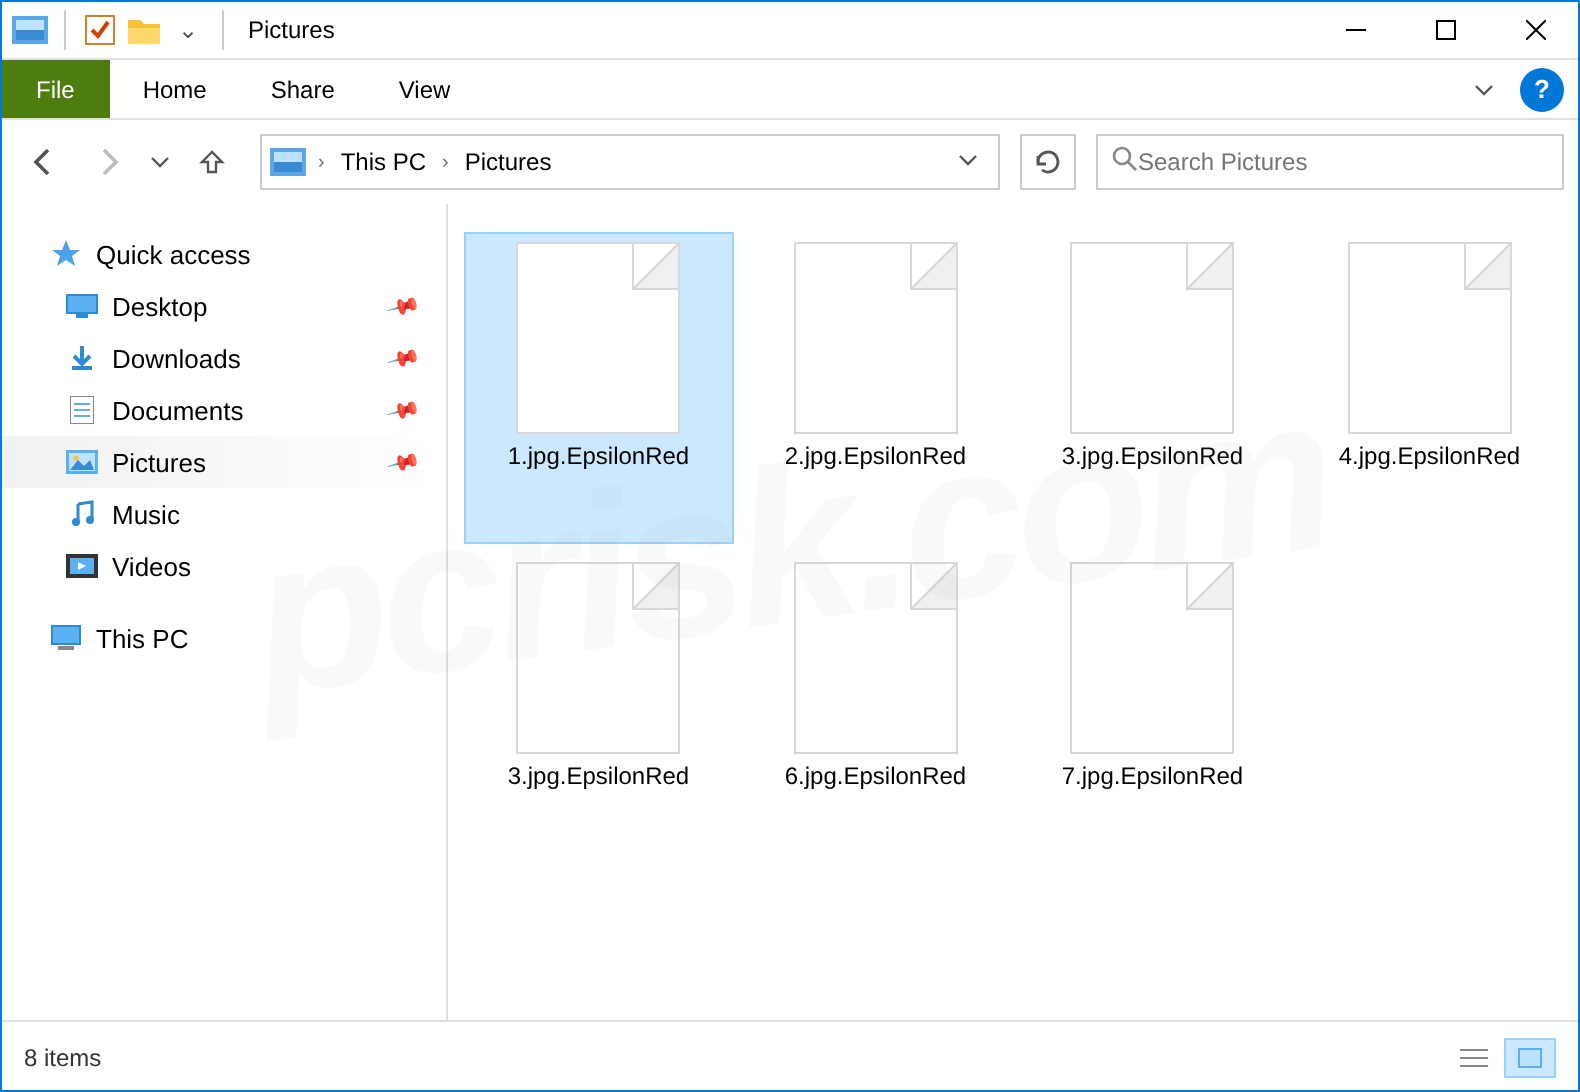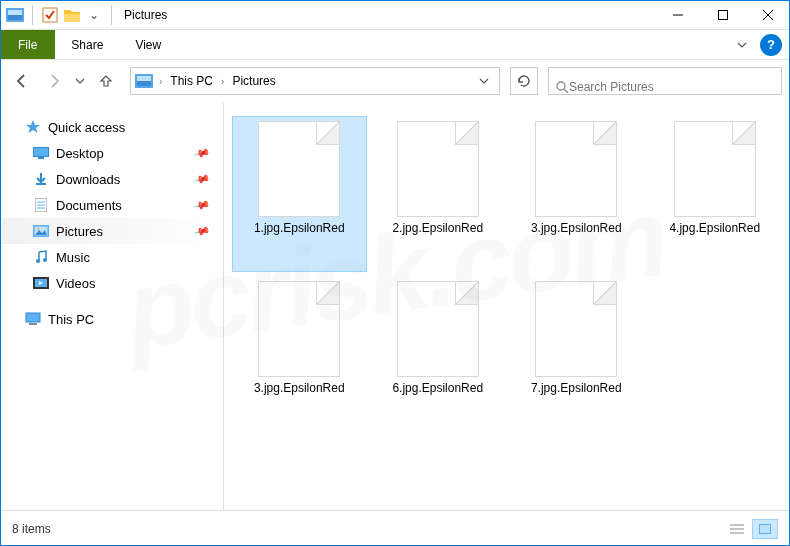--- a/index.html
+++ b/index.html
@@ -24,21 +24,21 @@
 
     
     .navbar { height: 42px; display: flex; align-items: center; padding: 0 8px; gap: 4px; }
     .nav-btn { width: 28px; height: 28px; display: flex; align-items: center; justify-content: center; cursor: pointer; color: #555; }
     .nav-btn.disabled { color: #bbb; cursor: default; }
     .address-box { flex: 1; height: 28px; border: 1px solid #ccc; display: flex; align-items: center; padding: 0 4px; gap: 4px; margin: 0 6px; }
     .bc-icon { width: 18px; height: 18px; display: inline-flex; align-items: center; justify-content: center; }
     .bc-sep { color: #777; font-size: 10px; padding: 0 2px; }
     .bc-item { font-size: 12px; cursor: pointer; padding: 2px 2px; }
     .refresh-wrap { width: 28px; height: 28px; border: 1px solid #ccc; display: flex; align-items: center; justify-content: center; cursor: pointer; margin-right: 6px; }
-    .search-box { width: 234px; height: 28px; border: 1px solid #ccc; display: flex; align-items: flex-start; padding: 12px 6px; }
+    .search-box { width: 234px; height: 28px; border: 1px solid #ccc; display: flex; align-items: center; padding: 0 6px; }
     .search-box input { border: none; outline: none; font-size: 12px; flex: 1; color: #777; }
     .search-icon { color: #888; }
 
     
     .content { display: flex; height: 420px; }
 
     
     .navpane { width: 224px; border-right: 1px solid #e0e0e0; padding: 10px 0; overflow-y: auto; }
     .nav-item { display: flex; align-items: center; height: 26px; padding-left: 32px; font-size: 13px; cursor: pointer; gap: 6px; position: relative; }
     .nav-item.selected { background: linear-gradient(to right, rgba(200,200,200,0.25), rgba(200,200,200,0.0)); }
@@ -115,20 +115,21 @@
       <svg width="10" height="10" viewBox="0 0 10 10">
           <line x1="0" y1="0" x2="10" y2="10" stroke="#000" stroke-width="1"></line>
           <line x1="10" y1="0" x2="0" y2="10" stroke="#000" stroke-width="1"></line>
         </svg>
     </div>
   </div>
 </div>
 
 <div class="ribbon">
   <div class="file-tab">File</div>
+  <div class="ribbon-tab">Home</div>
   <div class="ribbon-tab">Share</div>
   <div class="ribbon-tab">View</div>
   <div class="ribbon-right">
     <div class="ribbon-expand">
       <svg width="12" height="12" viewBox="0 0 12 12">
           <path d="M2 4 L6 8 L10 4" stroke="#555" stroke-width="1.2" fill="none"></path>
         </svg>
     </div>
     <div class="help-btn">?</div>
   </div>

